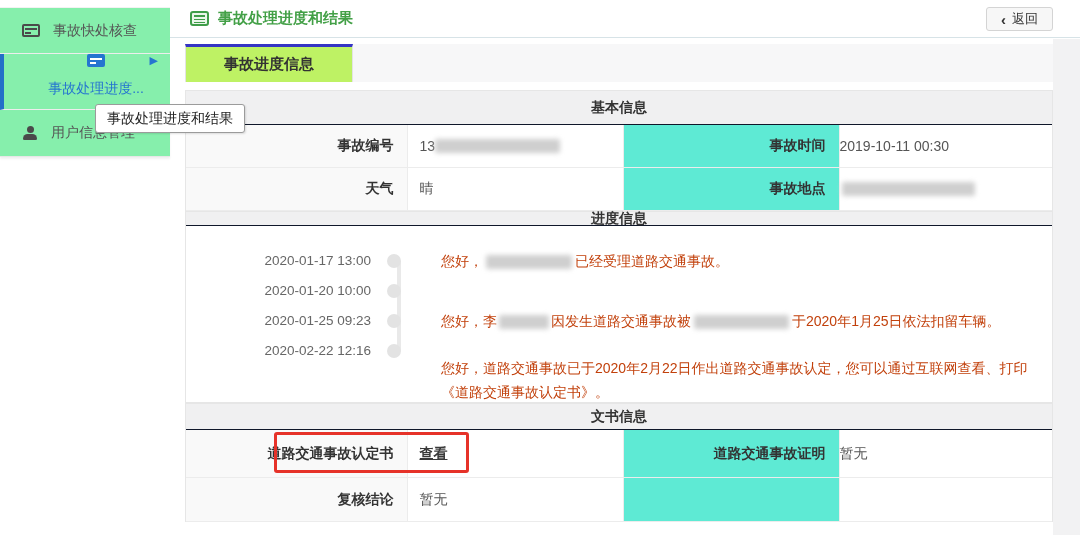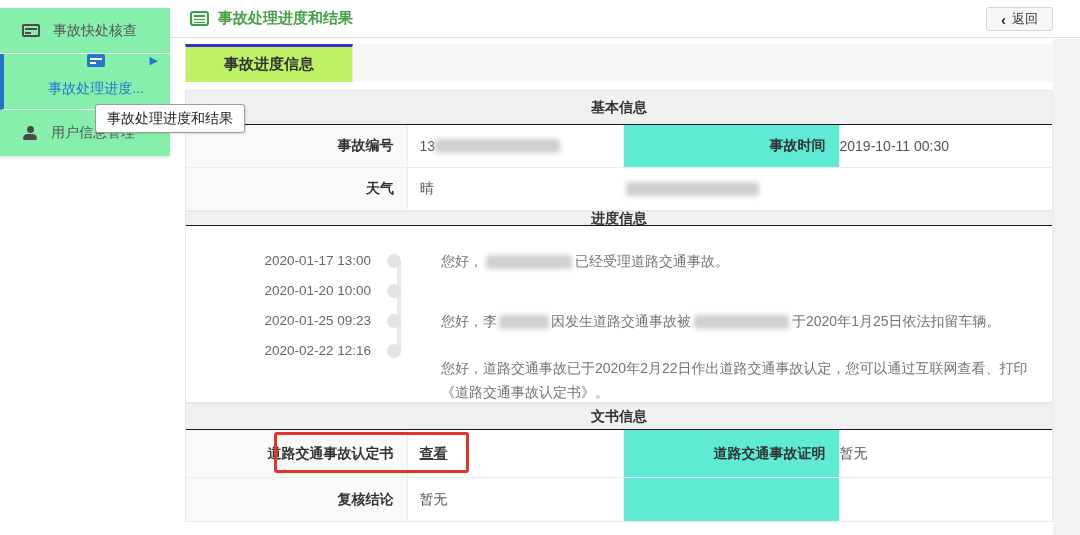--- a/index.html
+++ b/index.html
@@ -76,21 +76,21 @@
   .blur { display:inline-block; height:14px; background:#cfcfcf; border-radius:2px; filter:blur(2.5px); vertical-align:middle; }
   .b-num { width:125px; } .b-loc { width:133px; margin-left:2px; }
   .b-m1 { width:86px; margin:0 3px; } .b-m2 { width:100px; margin:0 3px; }
   .b-m3a { width:50px; margin:0 2px; } .b-m3b { width:95px; margin:0 3px; }
 
   
   .timeline { position:relative; height:177px; background:#fff; border-bottom:1px solid #e6e6e6; }
   .tl-line { position:absolute; left:211px; top:35px; width:4px; height:90px; background:#e9e9e9; }
   .tl-dot { position:absolute; left:201px; width:14px; height:14px; border-radius:50%; background:#e3e3e3; }
   .tl-date { position:absolute; left:55px; width:130px; text-align:right; font-size:13.5px; color:#666; line-height:24px; }
-  .tl-msg { position:absolute; left:255px; width:590px; font-size:14px; color:#737373; line-height:24px; }
+  .tl-msg { position:absolute; left:255px; width:590px; font-size:14px; color:#c2410c; line-height:24px; }
 
   
   .red-box { position:absolute; left:88px; top:2px; width:195px; height:41px; border:3px solid #e63229; border-radius:3px; pointer-events:none; }
 </style>
 </head>
 <body>
 
 <div class="sidebar">
   <div class="side-item first">
     <span class="card-icon"></span>
@@ -134,20 +134,21 @@
       <span>13</span>
       <span class="blur b-num"></span>
     </div>
     <div class="cell lab2">事故时间</div>
     <div class="cell val2">2019-10-11 00:30</div>
   </div>
 
   <div class="row">
     <div class="cell lab">天气</div>
     <div class="cell val">晴</div>
+    <div class="cell lab2">事故地点</div>
     <div class="cell val2">
       <span class="blur b-loc"></span>
     </div>
   </div>
 
   <div class="sec-bar slim">进度信息</div>
 
   <div class="timeline">
     <div class="tl-line"></div>
     <div class="tl-dot" style="top:28px"></div>

